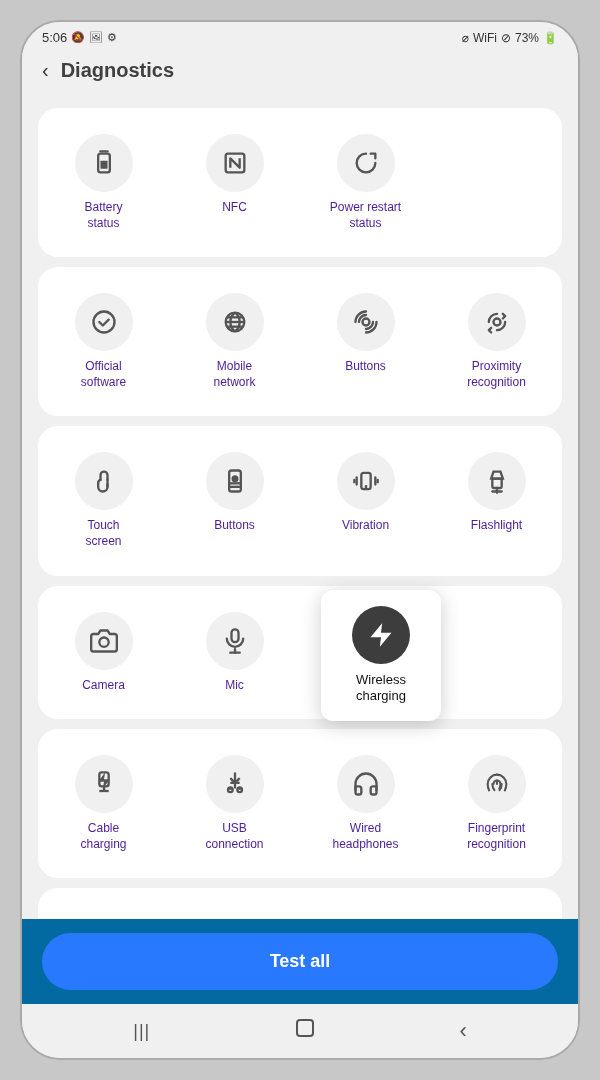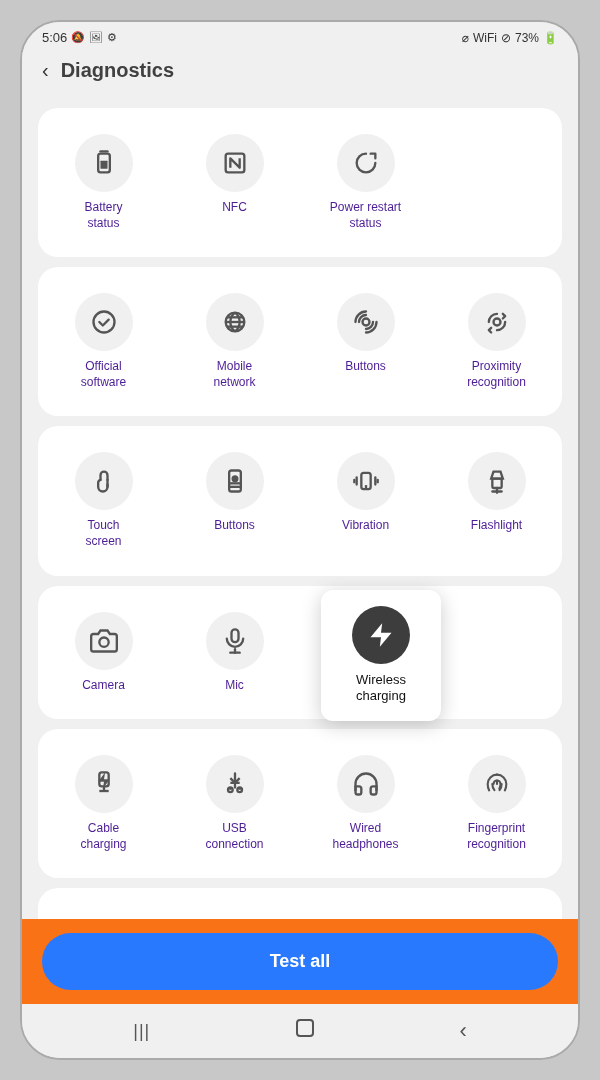--- a/index.html
+++ b/index.html
@@ -133,21 +133,21 @@
       color: #fff;
     }
 
     .tooltip-card .item-label {
       font-size: 13px;
       font-weight: 500;
       color: #111;
     }
 
     .bottom-bar {
-      background: #f97316;
+      background: #0369a1;
       padding: 14px 20px;
     }
 
     .test-all-btn {
       width: 100%;
       background: #2979ff;
       color: #fff;
       border: none;
       border-radius: 30px;
       padding: 18px;

